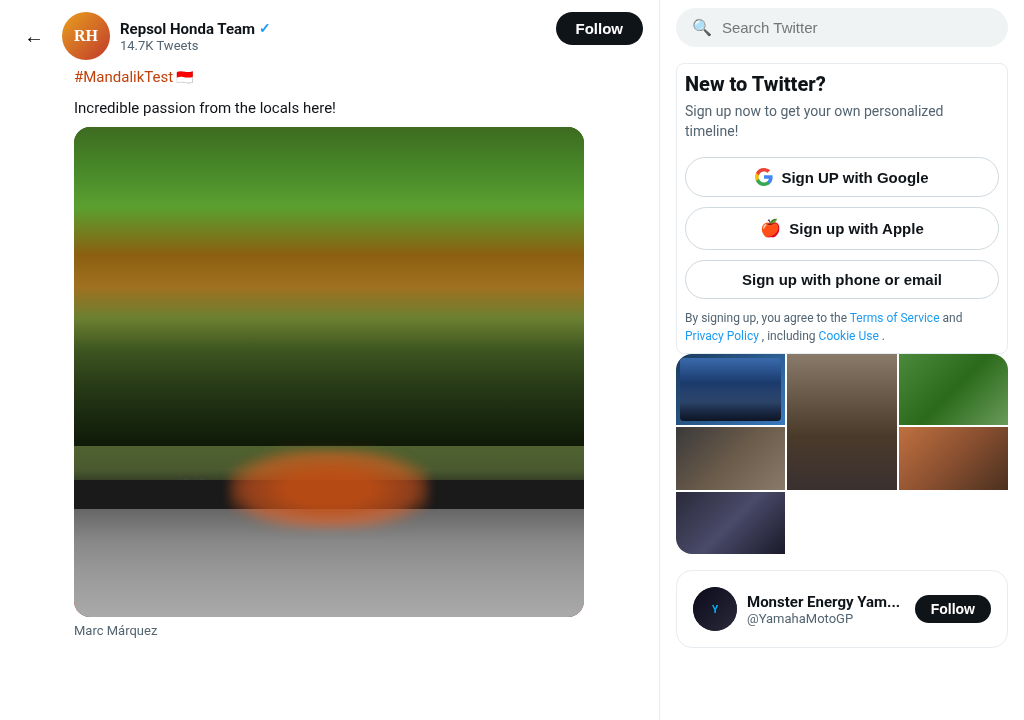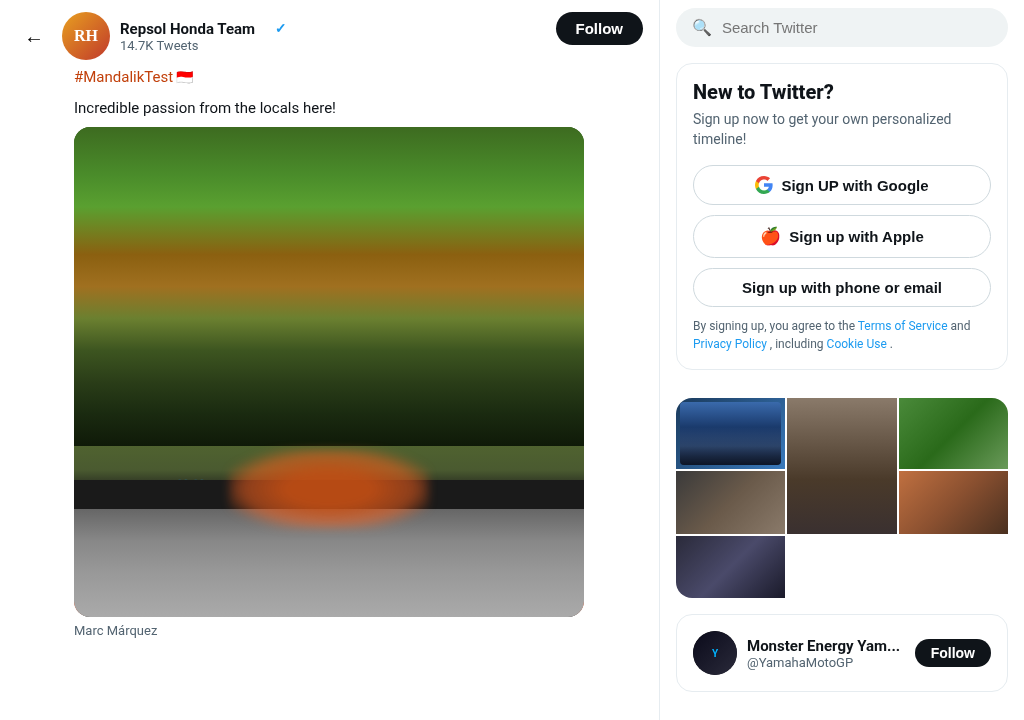--- a/index.html
+++ b/index.html
@@ -62,21 +62,21 @@
       display: flex;
       flex-direction: column;
     }
 
     .tweet-username {
       font-weight: 700;
       font-size: 15px;
       color: #0f1419;
       display: flex;
       align-items: flex-start;
-      gap: 20px;
+      gap: 4px;
     }
 
     .verified-badge {
       color: #1d9bf0;
       font-size: 14px;
     }
 
     .tweet-handle {
       font-size: 13px;
       color: #536471;
@@ -230,23 +230,23 @@
       border: none;
       outline: none;
       font-size: 15px;
       color: #536471;
       width: 100%;
     }
 
     .new-to-twitter {
       background: #fff;
       border: 1px solid #e6ecf0;
-      border-radius: 16px;
-      padding: 16px;
-      margin-bottom: 28px;
+      border-radius: 8px;
+      padding: 8px;
+      margin-bottom: 0;
     }
 
     .new-title {
       font-size: 20px;
       font-weight: 800;
       color: #0f1419;
       margin-bottom: 6px;
     }
 
     .new-subtitle {

